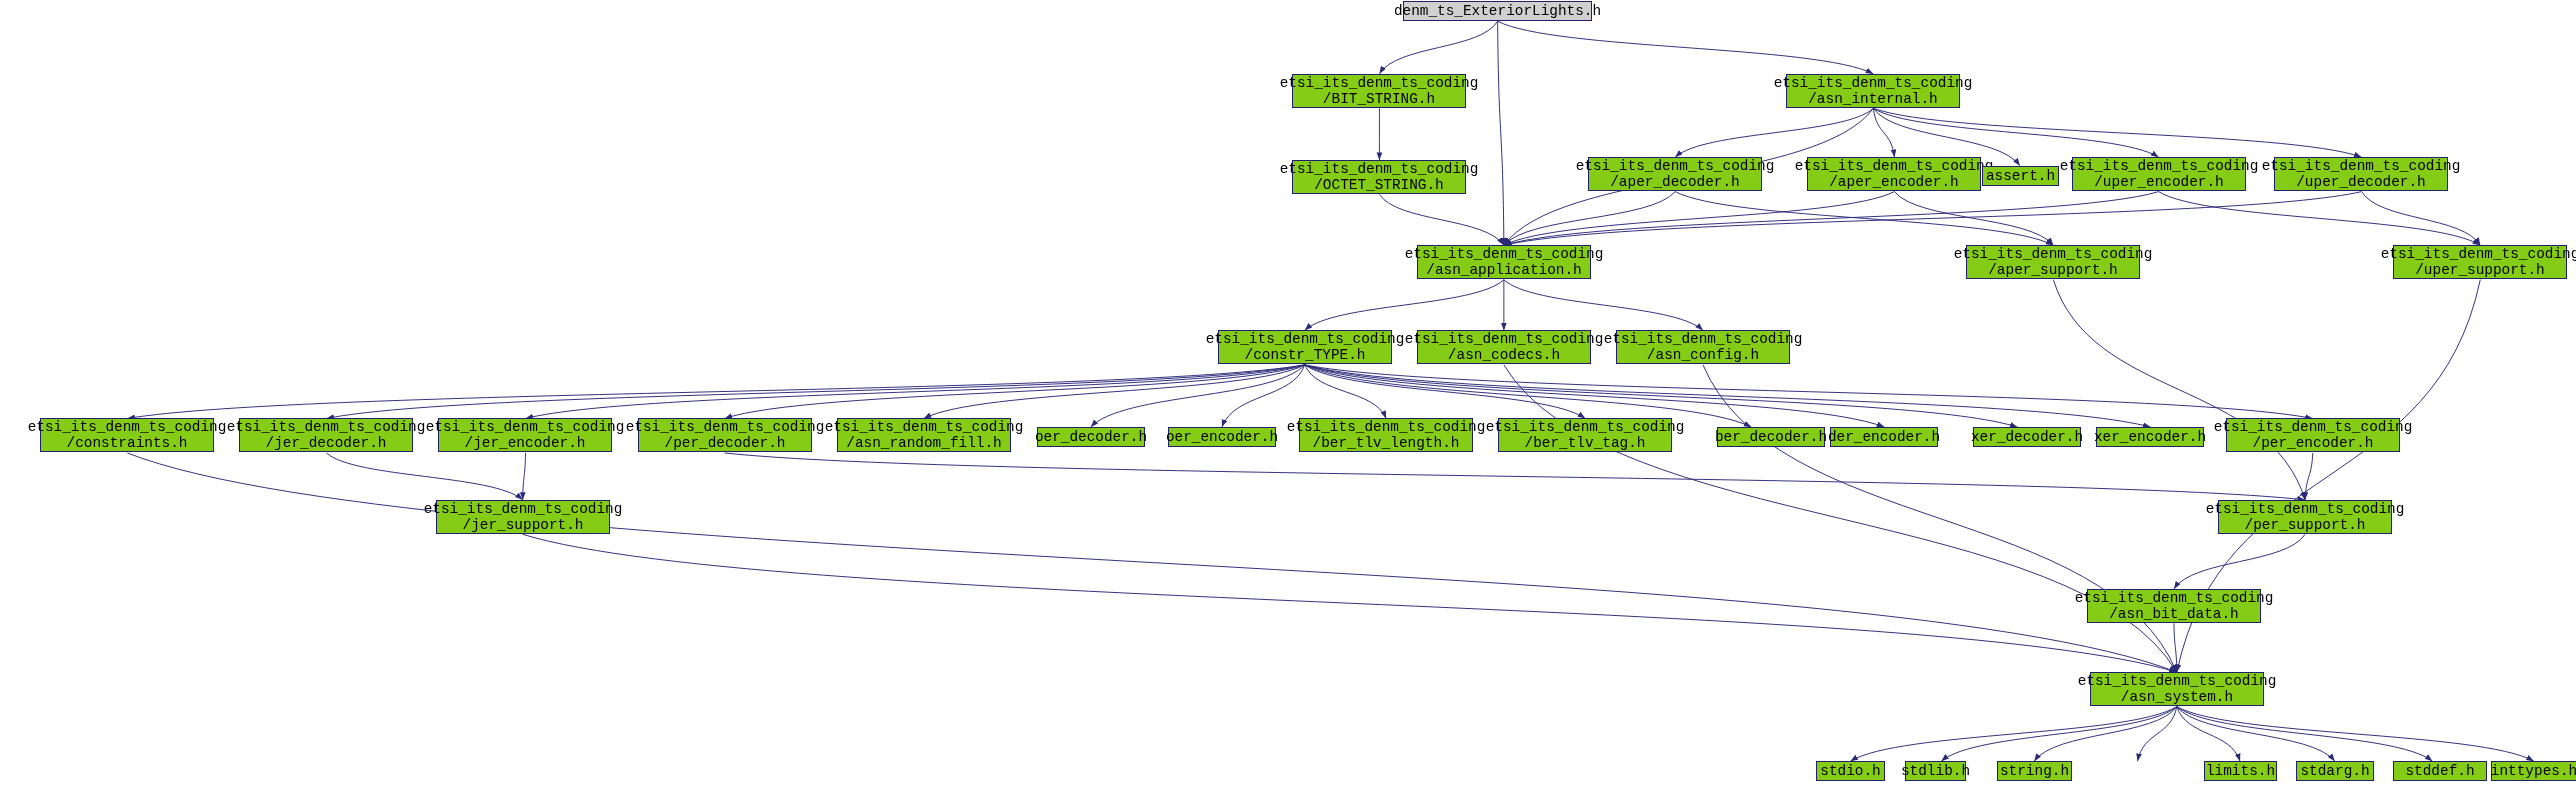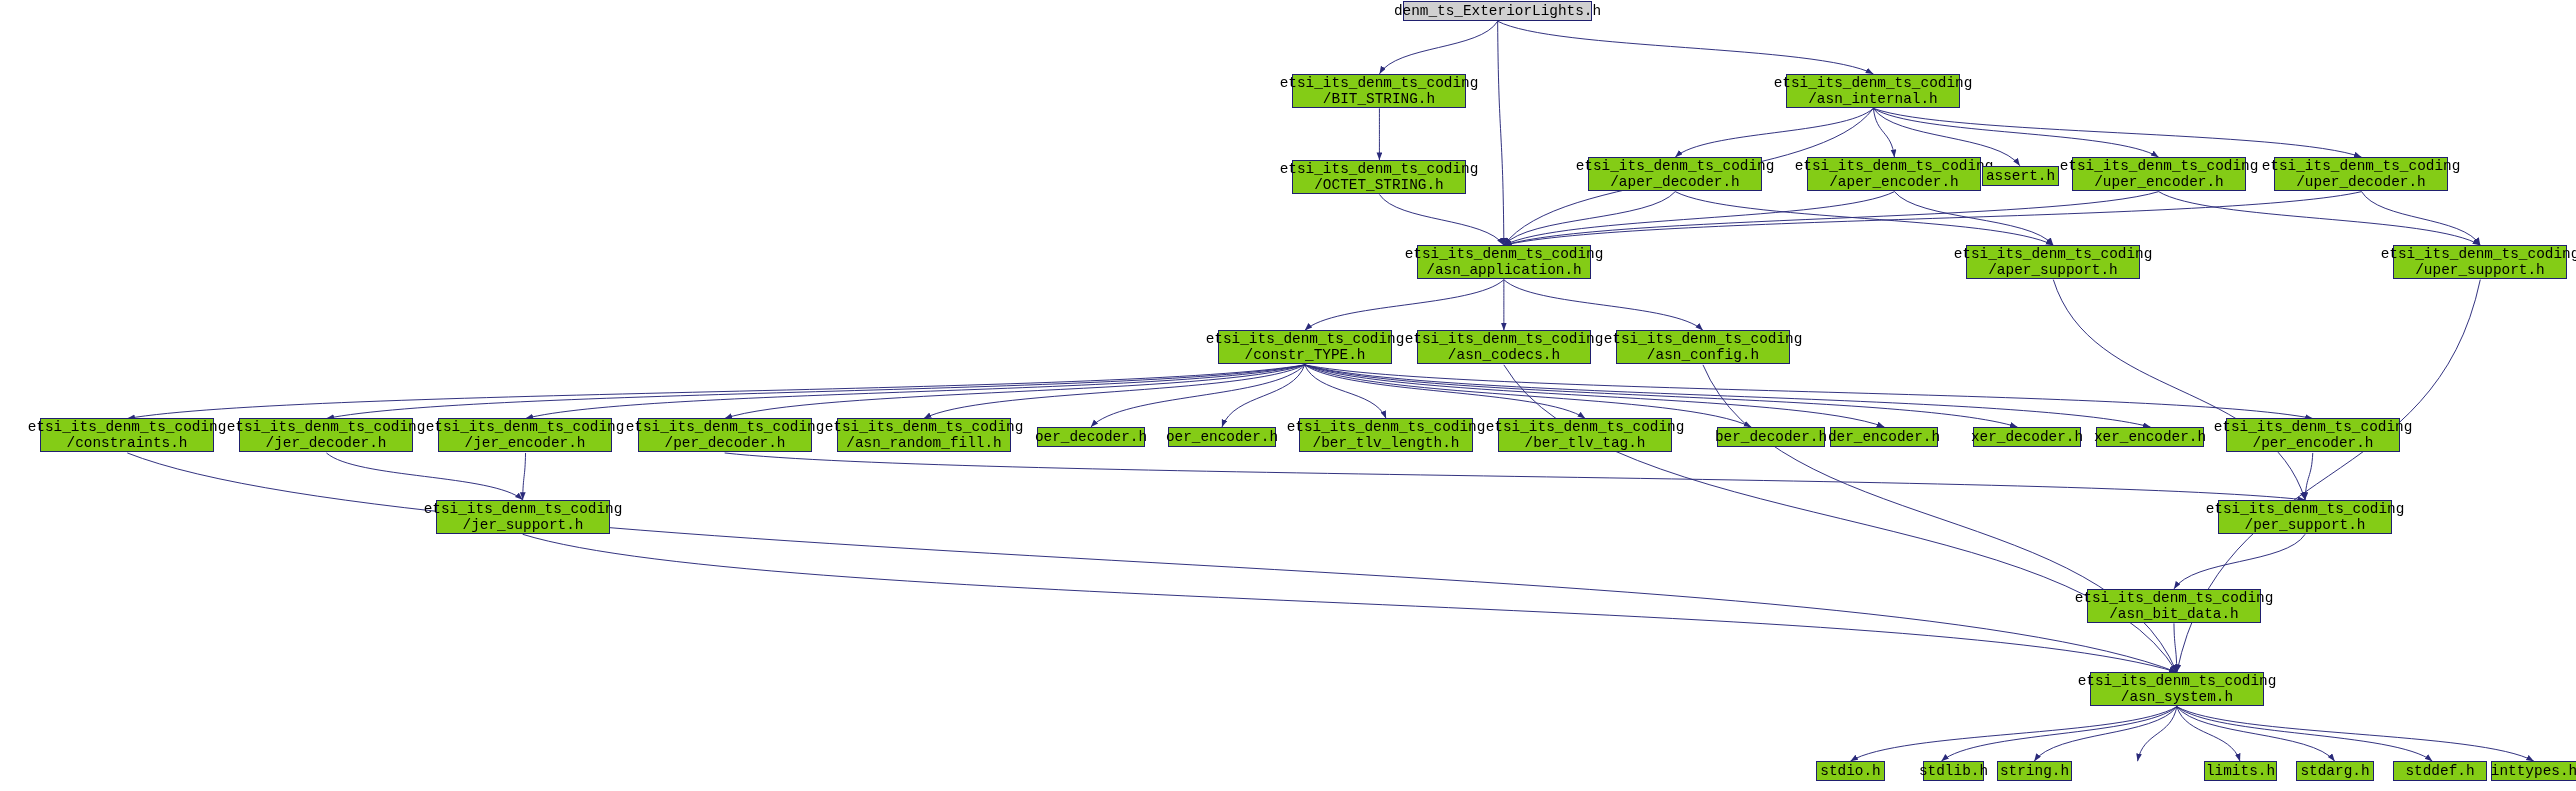--- a/index.html
+++ b/index.html
@@ -106,21 +106,21 @@
       <div class="node" style="left: 1697px; top: 427px; width: 108px; height: 20px; margin-left: 20px;"><span>ber_decoder.h</span></div>
       <div class="node" style="left: 1830px; top: 427px; width: 108px; height: 20px;"><span>der_encoder.h</span></div>
       <div class="node" style="left: 1963px; top: 427px; width: 108px; height: 20px; margin-left: 10px;"><span>xer_decoder.h</span></div>
       <div class="node" style="left: 2096px; top: 427px; width: 108px; height: 20px;"><span>xer_encoder.h</span></div>
       <div class="node" style="left: 2226px; top: 418px; width: 174px; height: 34px;"><span>etsi_its_denm_ts_coding</span><span>/per_encoder.h</span></div>
       <div class="node" style="left: 436px; top: 500px; width: 174px; height: 34px;"><span>etsi_its_denm_ts_coding</span><span>/jer_support.h</span></div>
       <div class="node" style="left: 2218px; top: 500px; width: 174px; height: 34px;"><span>etsi_its_denm_ts_coding</span><span>/per_support.h</span></div>
       <div class="node" style="left: 2087px; top: 589px; width: 174px; height: 34px;"><span>etsi_its_denm_ts_coding</span><span>/asn_bit_data.h</span></div>
       <div class="node" style="left: 2090px; top: 672px; width: 174px; height: 34px;"><span>etsi_its_denm_ts_coding</span><span>/asn_system.h</span></div>
       <div class="node" style="left: 1816px; top: 761px; width: 69px; height: 20px;"><span>stdio.h</span></div>
-      <div class="node" style="left: 1905px; top: 761px; width: 61px; height: 20px; margin-left: 18px;"><span>stdlib.h</span></div>
+      <div class="node" style="left: 1905px; top: 761px; width: 61px; height: 20px;"><span>stdlib.h</span></div>
       <div class="node" style="left: 1997px; top: 761px; width: 75px; height: 20px;"><span>string.h</span></div>
       <div class="node" style="left: 2091px; top: 804px; width: 94px; height: 36px;"><span>sys/types.h</span></div>
       <div class="node" style="left: 2204px; top: 761px; width: 73px; height: 20px;"><span>limits.h</span></div>
       <div class="node" style="left: 2296px; top: 761px; width: 78px; height: 20px;"><span>stdarg.h</span></div>
       <div class="node" style="left: 2393px; top: 761px; width: 94px; height: 20px; text-align: center;"><span>stddef.h</span></div>
       <div class="node" style="left: 2491px; top: 761px; width: 86px; height: 20px;"><span>inttypes.h</span></div>
     </div>
 </div>
 
 

